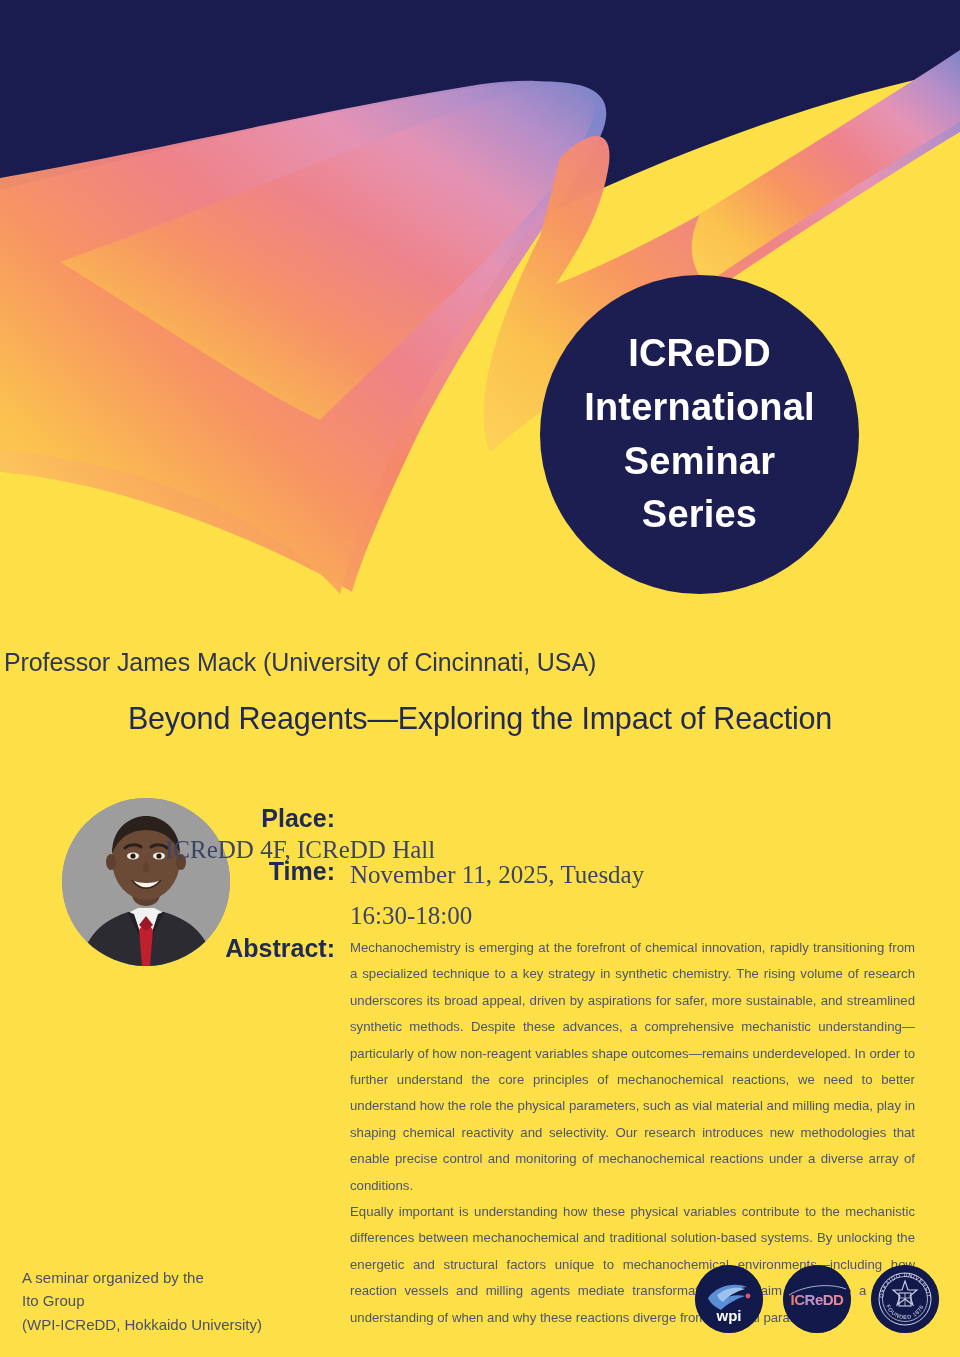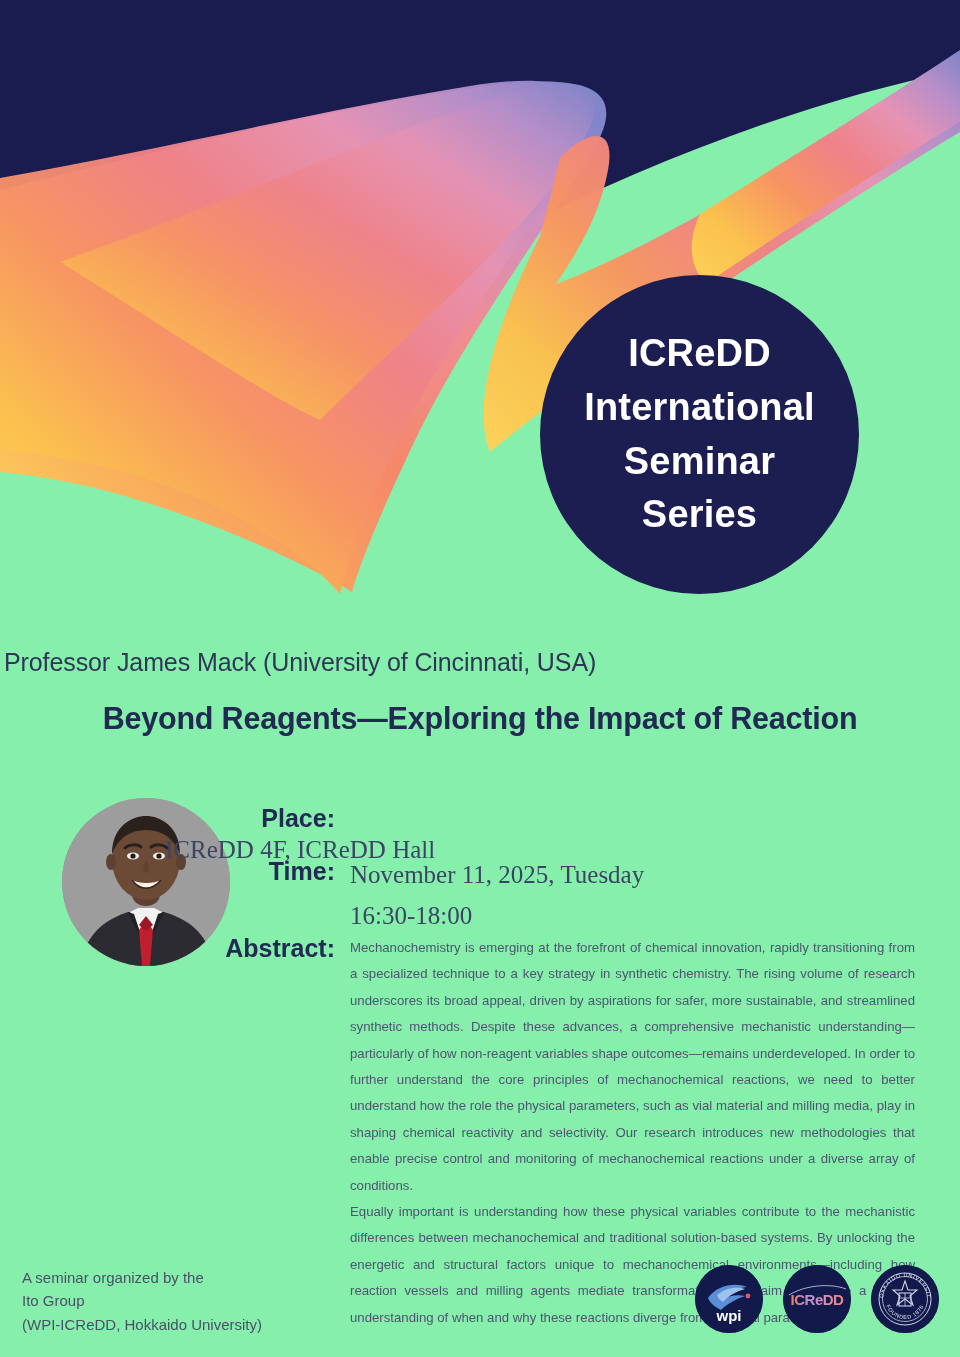--- a/index.html
+++ b/index.html
@@ -7,21 +7,21 @@
     padding: 0;
     background: #ffffff;
   }
   body {
     font-family: "Liberation Sans", sans-serif;
   }
   #poster {
     position: relative;
     width: 960px;
     height: 1357px;
-    background: #86efac;
+    background: #fde047;
     overflow: hidden;
   }
 
   
   #artwork {
     position: absolute;
     left: 0;
     top: 0;
     width: 960px;
     height: 600px;
@@ -62,21 +62,21 @@
     letter-spacing: -0.1px;
   }
   .talk-title {
     position: absolute;
     left: 50px;
     top: 692px;
     width: 860px;
     text-align: center;
     color: #222a53;
     font-size: 30.5px;
-    font-weight: bold;
+    font-weight: normal;
     line-height: 1.72;
     letter-spacing: -0.2px;
   }
 
   
   #portrait {
     position: absolute;
     left: 62px;
     top: 798px;
     width: 168px;

